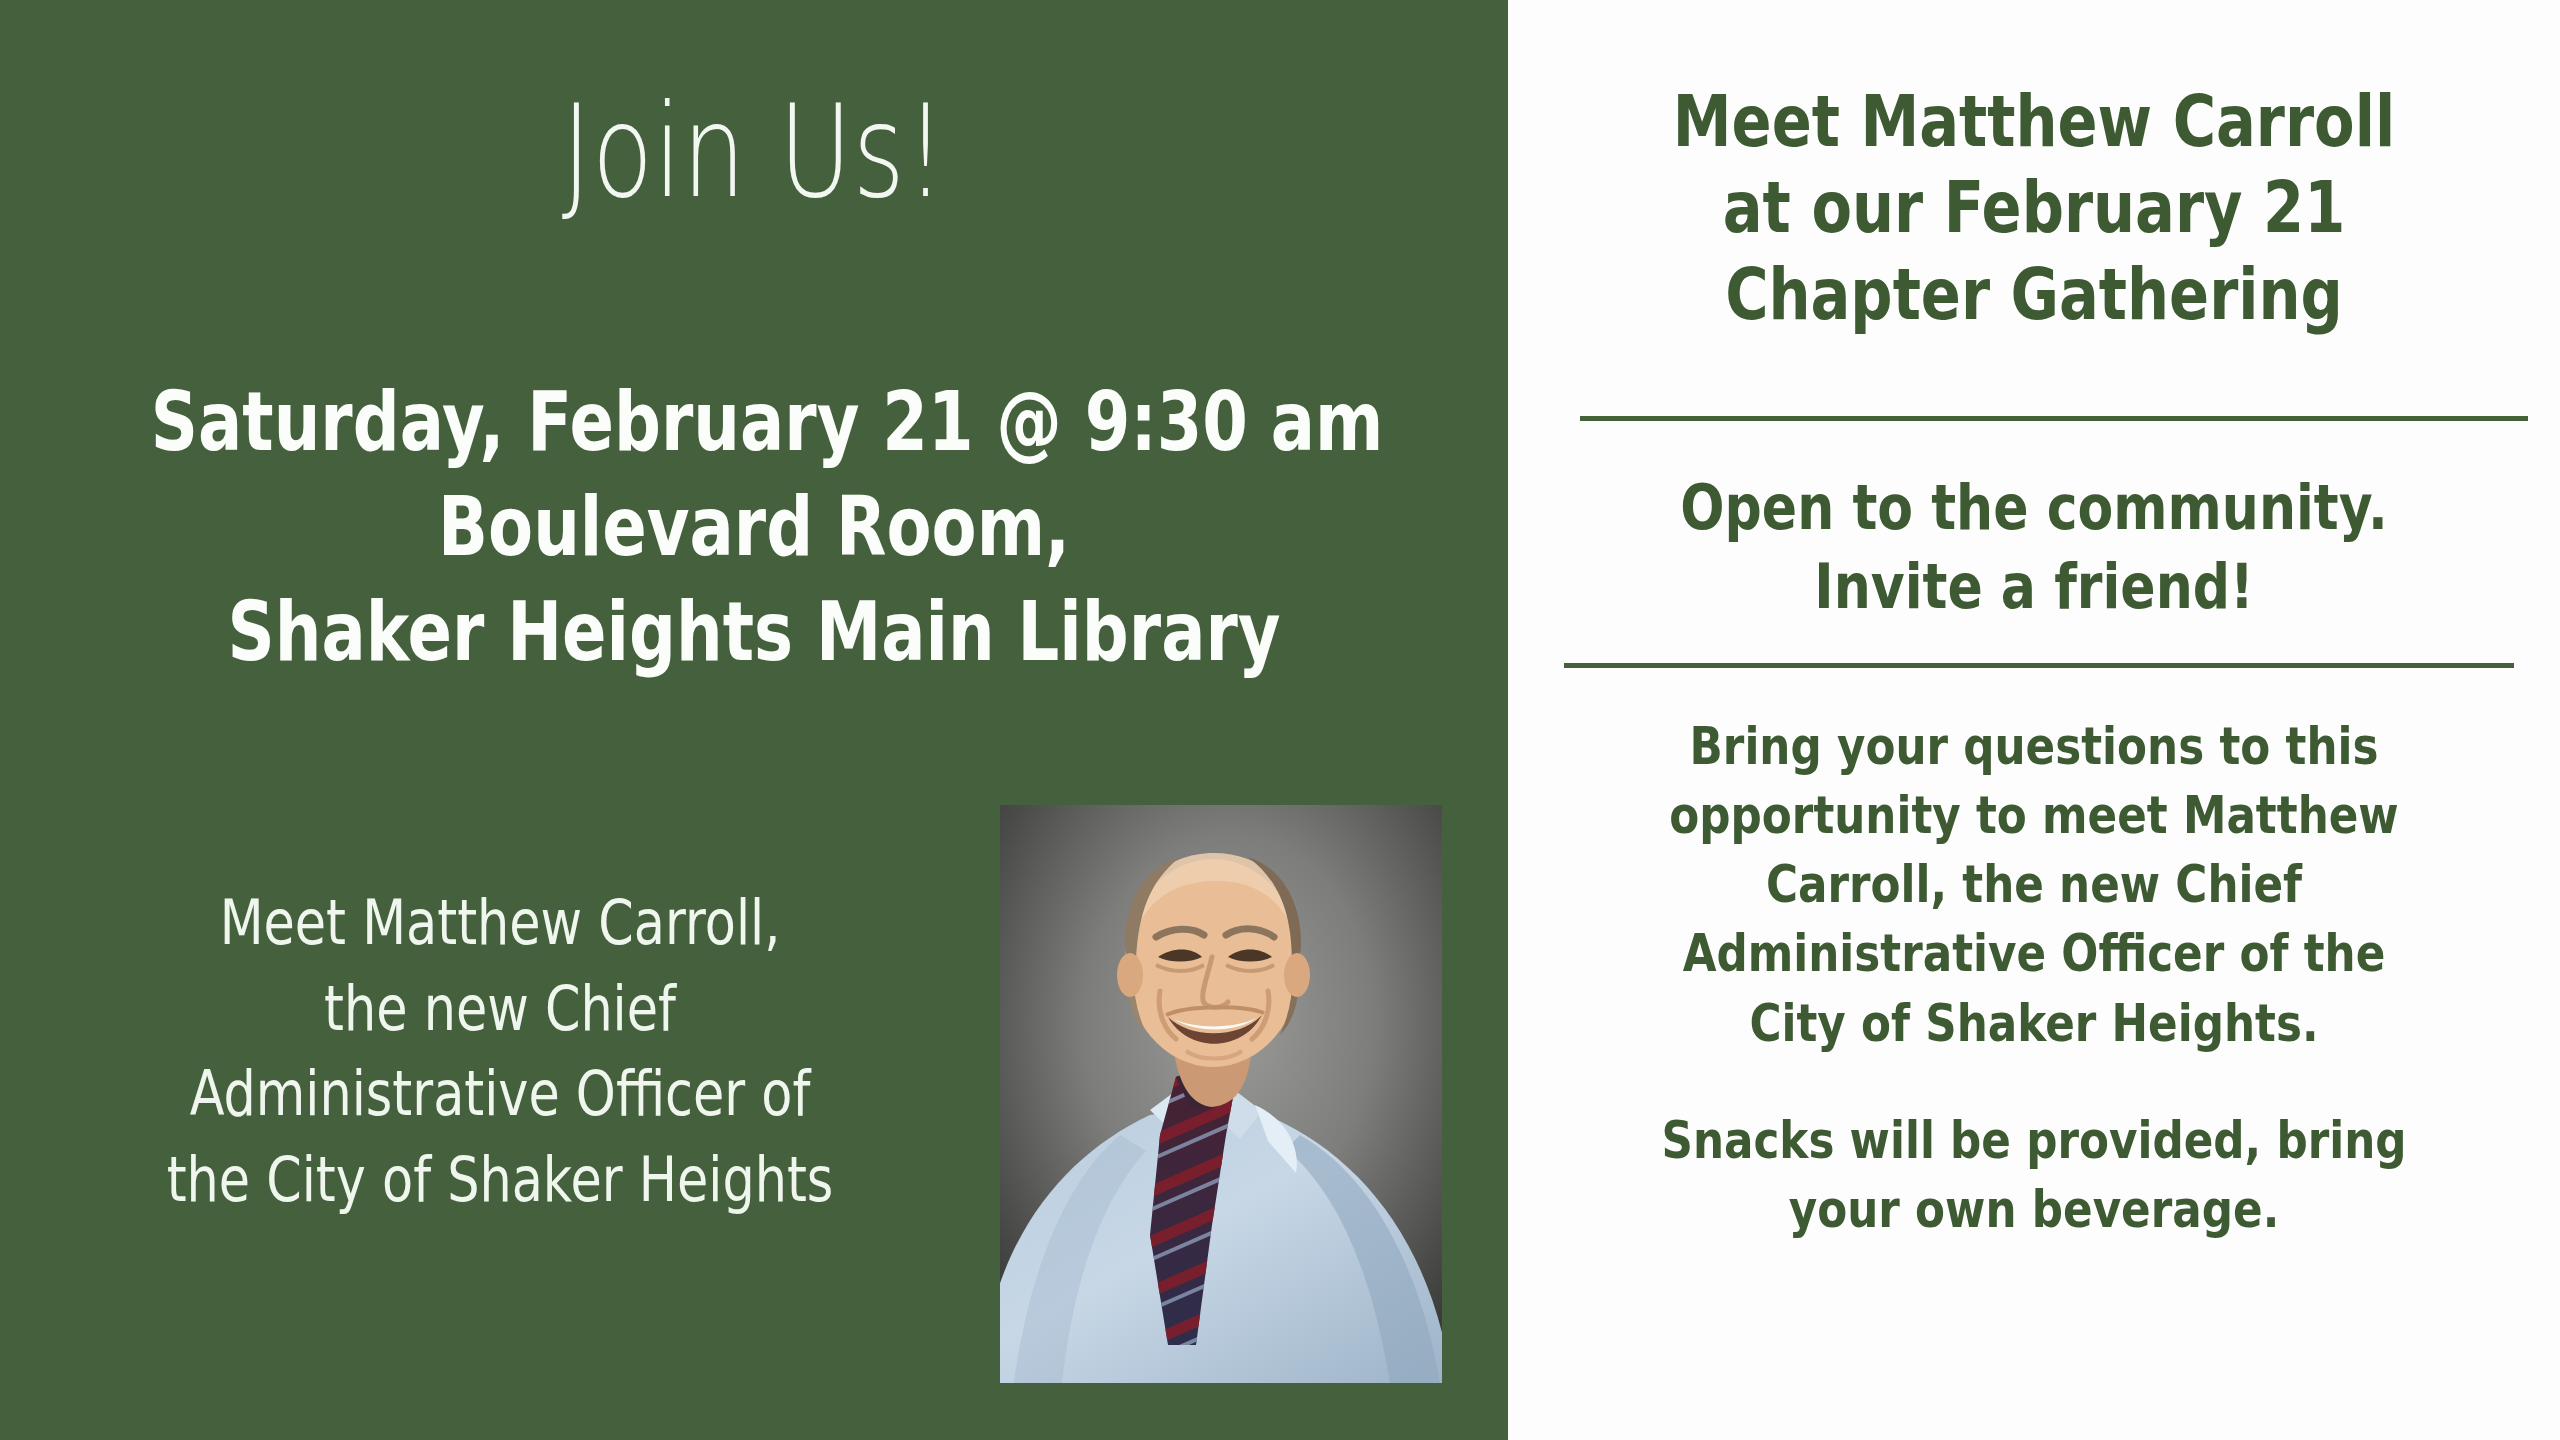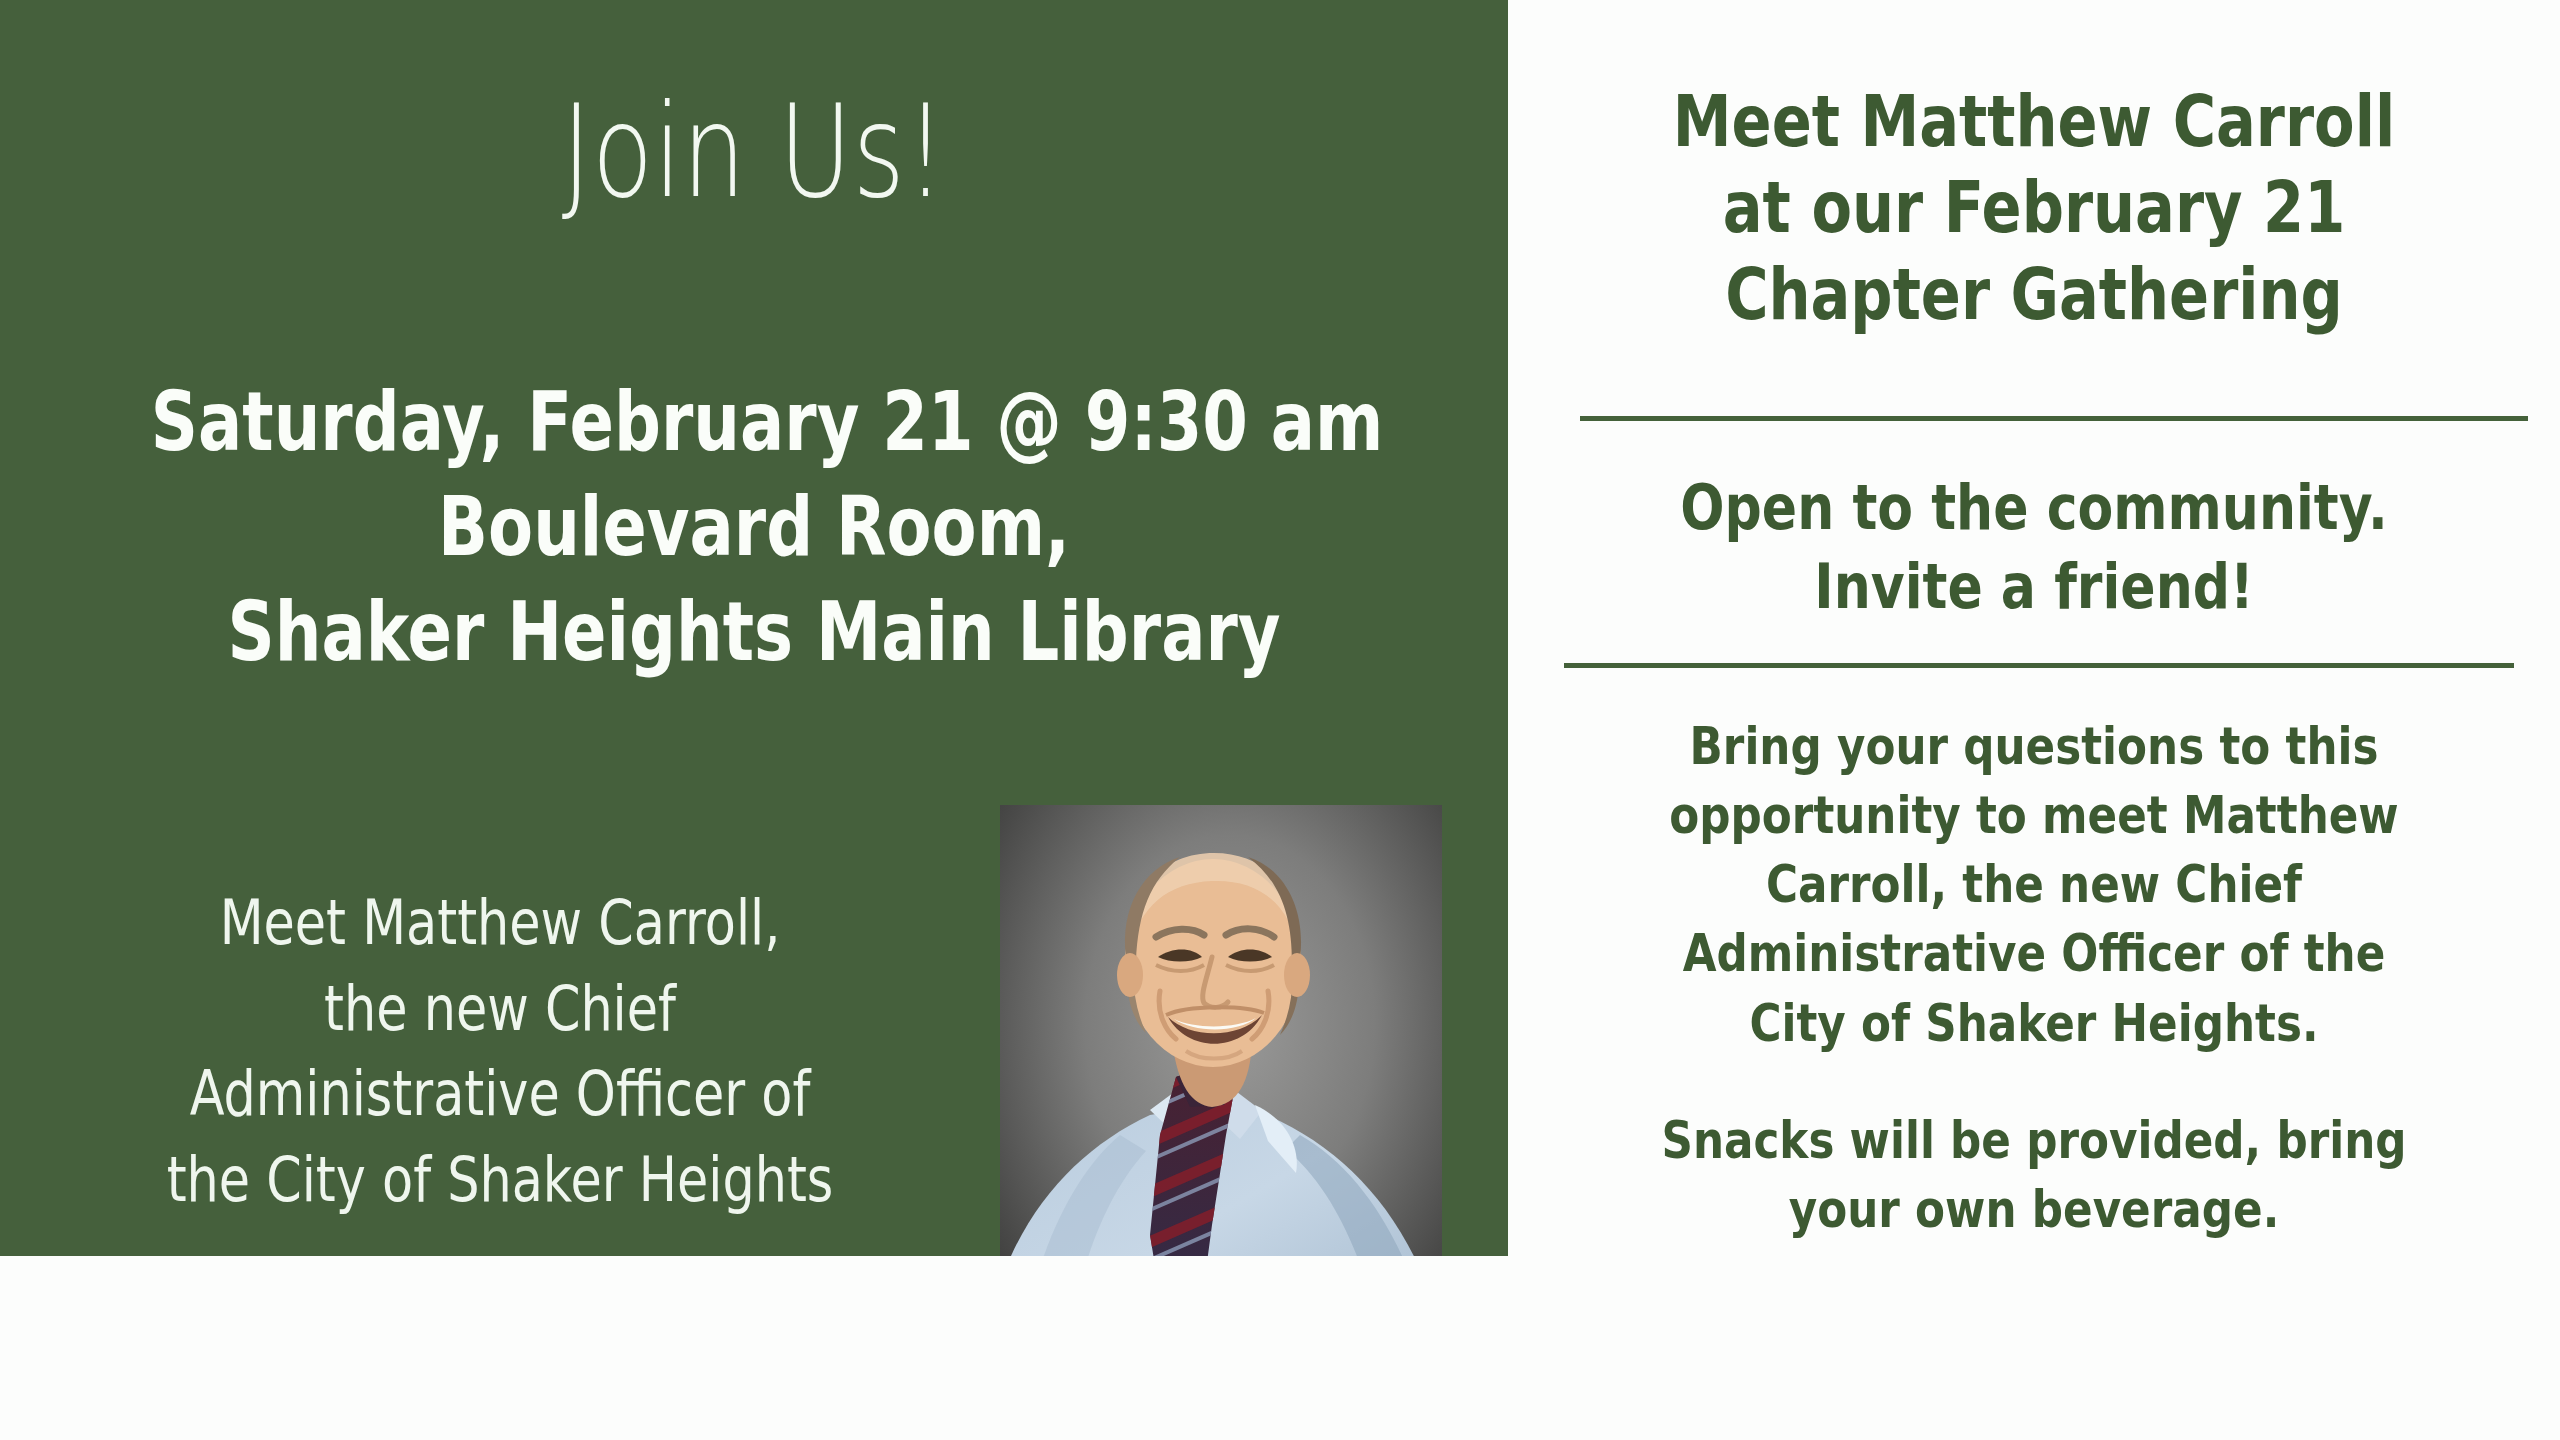--- a/index.html
+++ b/index.html
@@ -19,21 +19,21 @@
     width: 2560px;
     height: 1440px;
     display: flex;
     background: #FCFDFC;
   }
 
   
   .left-panel {
     position: relative;
     width: 1508px;
-    height: 1256px;
+    height: 1440px;
     background: #45603C;
     flex: 0 0 1508px;
     overflow: hidden;
     text-decoration: underline;
   }
 
   .join-title {
     position: absolute;
     top: 88px;
     left: 0;

